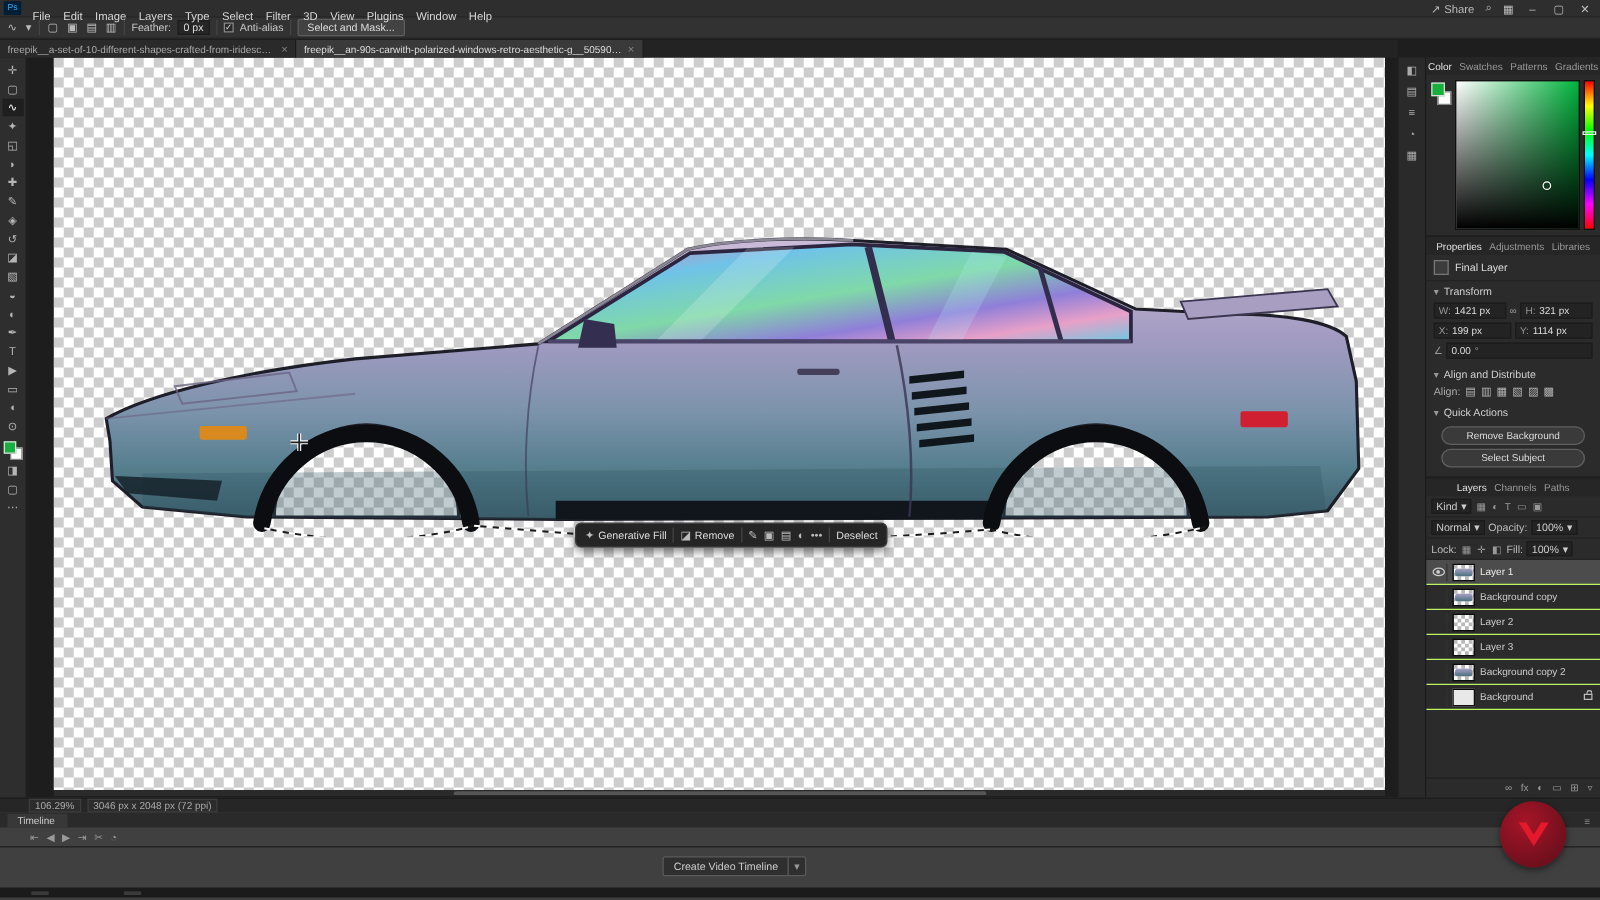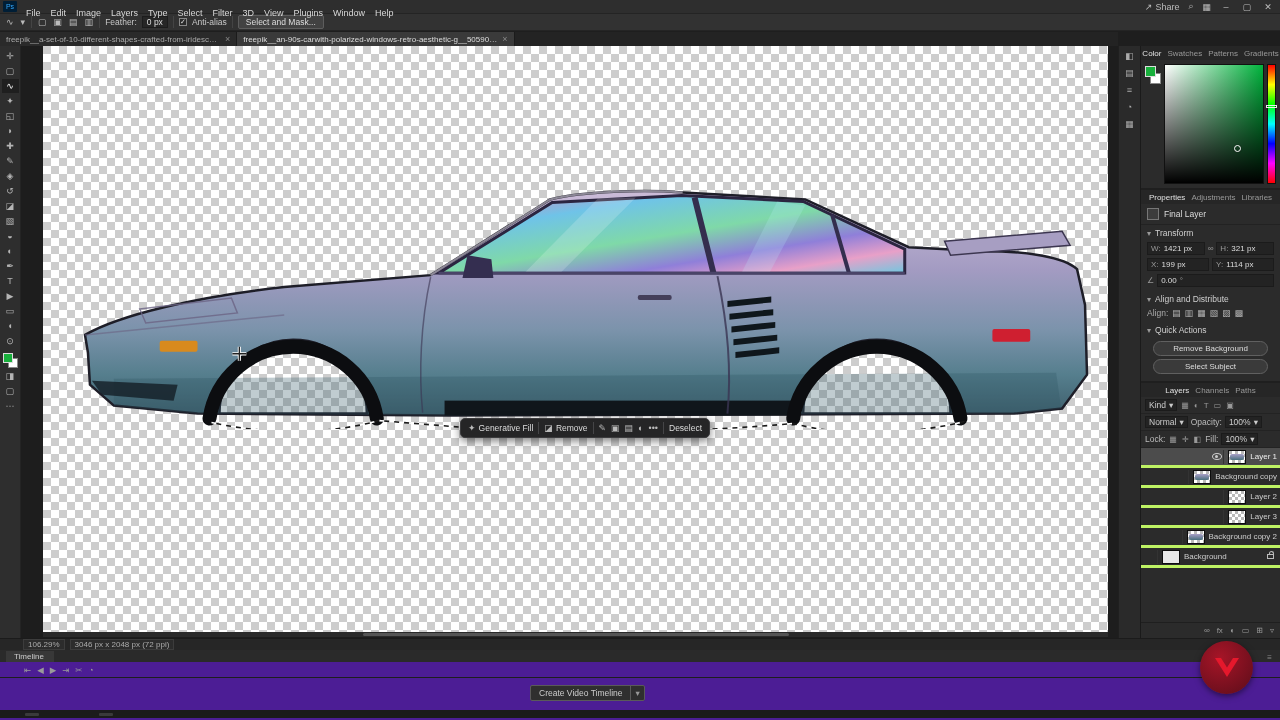--- a/index.html
+++ b/index.html
@@ -86,35 +86,35 @@
   .align-ic { font-size:9px; color:#b0b0b0; }
   .qbtn { border:1px solid #606060; border-radius:9px; background:#3a3a3a; color:#ddd; text-align:center; padding:2px 0; margin:3px 12px; font-size:8px; }
   .qa-wrap { padding-bottom:4px; }
 
   
   .layers-panel { flex:1; display:flex; flex-direction:column; }
   .lp-row { display:flex; align-items:center; gap:3px; padding:2px 4px; border-bottom:1px solid #232323; color:#bbb; }
   .dd { display:flex; align-items:center; gap:3px; border:1px solid #1b1b1b; background:#232323; padding:0 3px; color:#ccc; }
   .lp-filter-ic { font-size:8px; color:#999; padding:0 1px; }
   .llist { flex:1; overflow:hidden; }
-  .lrow { display:flex; align-items:center; gap:4px; height:20px; padding:0 3px; border-bottom:3px solid #bef264; color:#ccc;justify-content:flex-end; }
+  .lrow { display:flex; align-items:center; gap:4px; height:20px; padding:0 3px; border-bottom:1px solid #bef264; color:#ccc; }
   .lrow.sel { background:#4c4c4c; color:#eee; }
   .eyecell { width:14px; height:14px; border-right:1px solid #333; display:flex; align-items:center; justify-content:center; flex:none; }
   .eye { width:10px; height:7px; border:1px solid #ccc; border-radius:50%; position:relative; }
   .eye::after { content:''; position:absolute; left:2.5px; top:1px; width:3px; height:3px; background:#ccc; border-radius:50%; }
   .thumb { width:18px; height:14px; flex:none; border:1px solid #0d0d0d; background:conic-gradient(#fff 25%,#b9b9b9 0 50%,#fff 0 75%,#b9b9b9 0); background-size:6px 6px; position:relative; }
   .thumb.car::after { content:''; position:absolute; left:1px; right:1px; top:3px; bottom:3px; background:linear-gradient(180deg,#a89fc6,#49707e); border-radius:2px; }
   .thumb.flat { background:#e8e8e8; }
   .lname { white-space:nowrap; overflow:hidden; text-overflow:ellipsis; font-size:8px; }
   .mini-lock { width:7px; height:5px; border:1px solid #bbb; position:relative; margin-left:auto; margin-right:3px; flex:none; }
   .mini-lock::before { content:''; position:absolute; left:1px; top:-4px; width:3px; height:3px; border:1px solid #bbb; border-bottom:none; border-radius:3px 3px 0 0; }
   .lp-footer { display:flex; gap:7px; justify-content:flex-end; padding:3px 6px; color:#999; font-size:8px; border-top:1px solid #1f1f1f; }
 
   
-  .bottom { position:absolute; left:0; right:0; bottom:0; height:82px; background:#4c1d95; z-index:16; }
+  .bottom { position:absolute; left:0; right:0; bottom:0; height:82px; background:#404040; z-index:16; }
   .statusbar { height:12px; background:#262626; border-top:1px solid #1b1b1b; display:flex; align-items:center; gap:5px; padding-left:23px; font-size:8px; color:#aaa; }
   .status-box { border:1px solid #3c3c3c; background:#2c2c2c; padding:0 4px; }
   .tl-header { height:12px; background:#2a2a2a; display:flex; align-items:flex-end; }
   .tl-tab { background:#383838; color:#ccc; font-size:8px; padding:1px 10px 1px 8px; margin-left:6px; }
   .tl-menu { margin-left:auto; padding-right:8px; color:#888; font-size:8px; }
   .tl-controls { height:16px; display:flex; align-items:center; gap:6px; padding-left:24px; color:#9a9a9a; font-size:8.5px; border-bottom:1px solid #1e1e1e; }
   .tl-create-row { height:32px; position:relative; }
   .create-btn { position:absolute; left:530px; top:7px; display:flex; align-items:center; border:1px solid #5a5a5a; border-radius:2px; background:#2f2f2f; color:#ccc; font-size:8.5px;text-align:right; }
   .create-btn .main { padding:2px 8px; }
   .create-btn .caret { padding:2px 4px; border-left:1px solid #5a5a5a; color:#999; }

